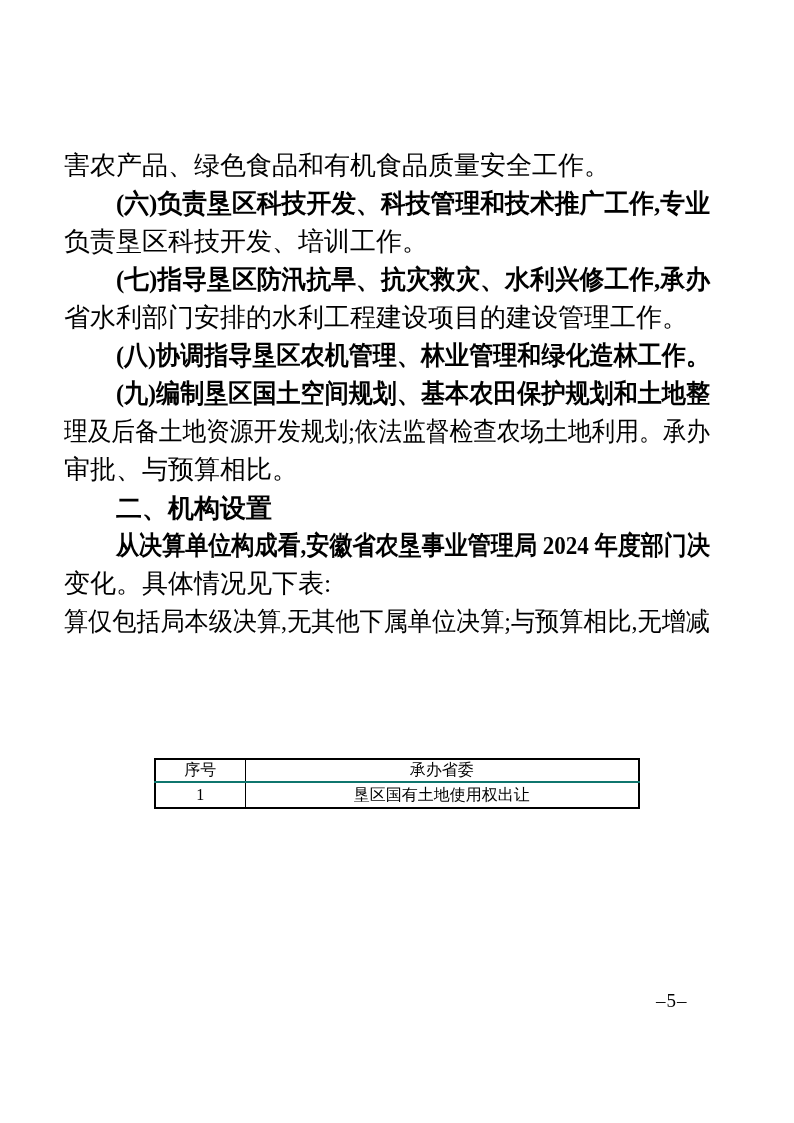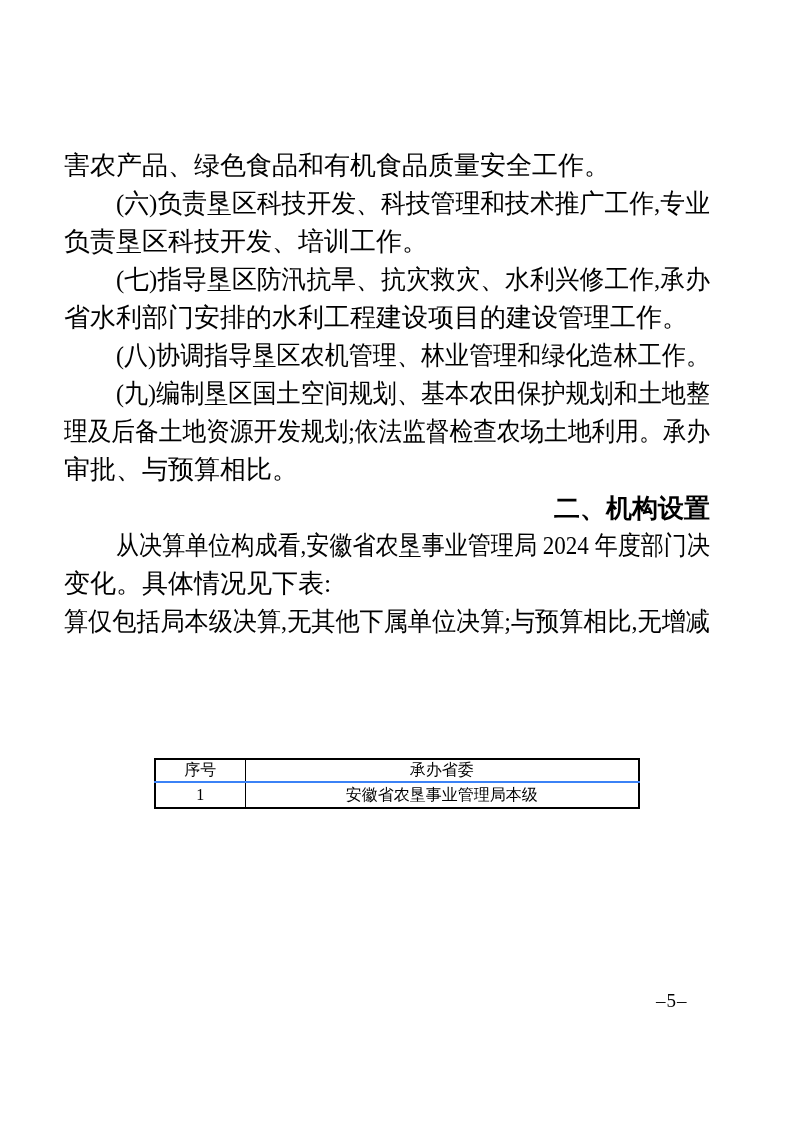--- a/index.html
+++ b/index.html
@@ -25,46 +25,45 @@
     height:38px;
     line-height:38px;
     overflow:visible;
     white-space:nowrap;
   }
   .ln > span{
     display:inline-block;
     white-space:nowrap;
     transform-origin:0 50%;
   }
-  .ind{padding-left:52px;}
+  .ind{padding-left:52px;font-weight:bold;}
   .head{
     font-family:"Liberation Sans","DejaVu Sans",sans-serif;
     font-weight:bold;
-    text-align:right;
   }
   .unit-table{
     position:absolute;
     left:154px;top:758px;
     width:486px;
     border-collapse:collapse;
     border:2px solid #000;
     font-size:16px;
     table-layout:fixed;
   }
   .unit-table th,.unit-table td{
     border:1px solid #000;
     text-align:center;
     vertical-align:middle;
     font-weight:normal;
     padding:0;
     overflow:hidden;
   }
   .unit-table th{
     height:20px;
-    border-bottom:2px solid #3b82f6;
+    border-bottom:2px solid #0f766e;
     margin-top:30px;
   }
   .unit-table td{
     height:24px;
   }
   .col-seq{width:90px;}
   .page-number{
     position:absolute;
     left:656px;top:990px;
     font-size:19px;
@@ -99,20 +98,20 @@
       </colgroup>
     <thead>
       <tr>
         <th>序号</th>
         <th>承办省委</th>
       </tr>
     </thead>
     <tbody>
       <tr>
         <td>1</td>
-        <td>安徽省农垦事业管理局本级</td>
+        <td>垦区国有土地使用权出让</td>
       </tr>
     </tbody>
   </table>
 
   <div class="page-number">–5–</div>
 
 </div>
 
 </body></html>

